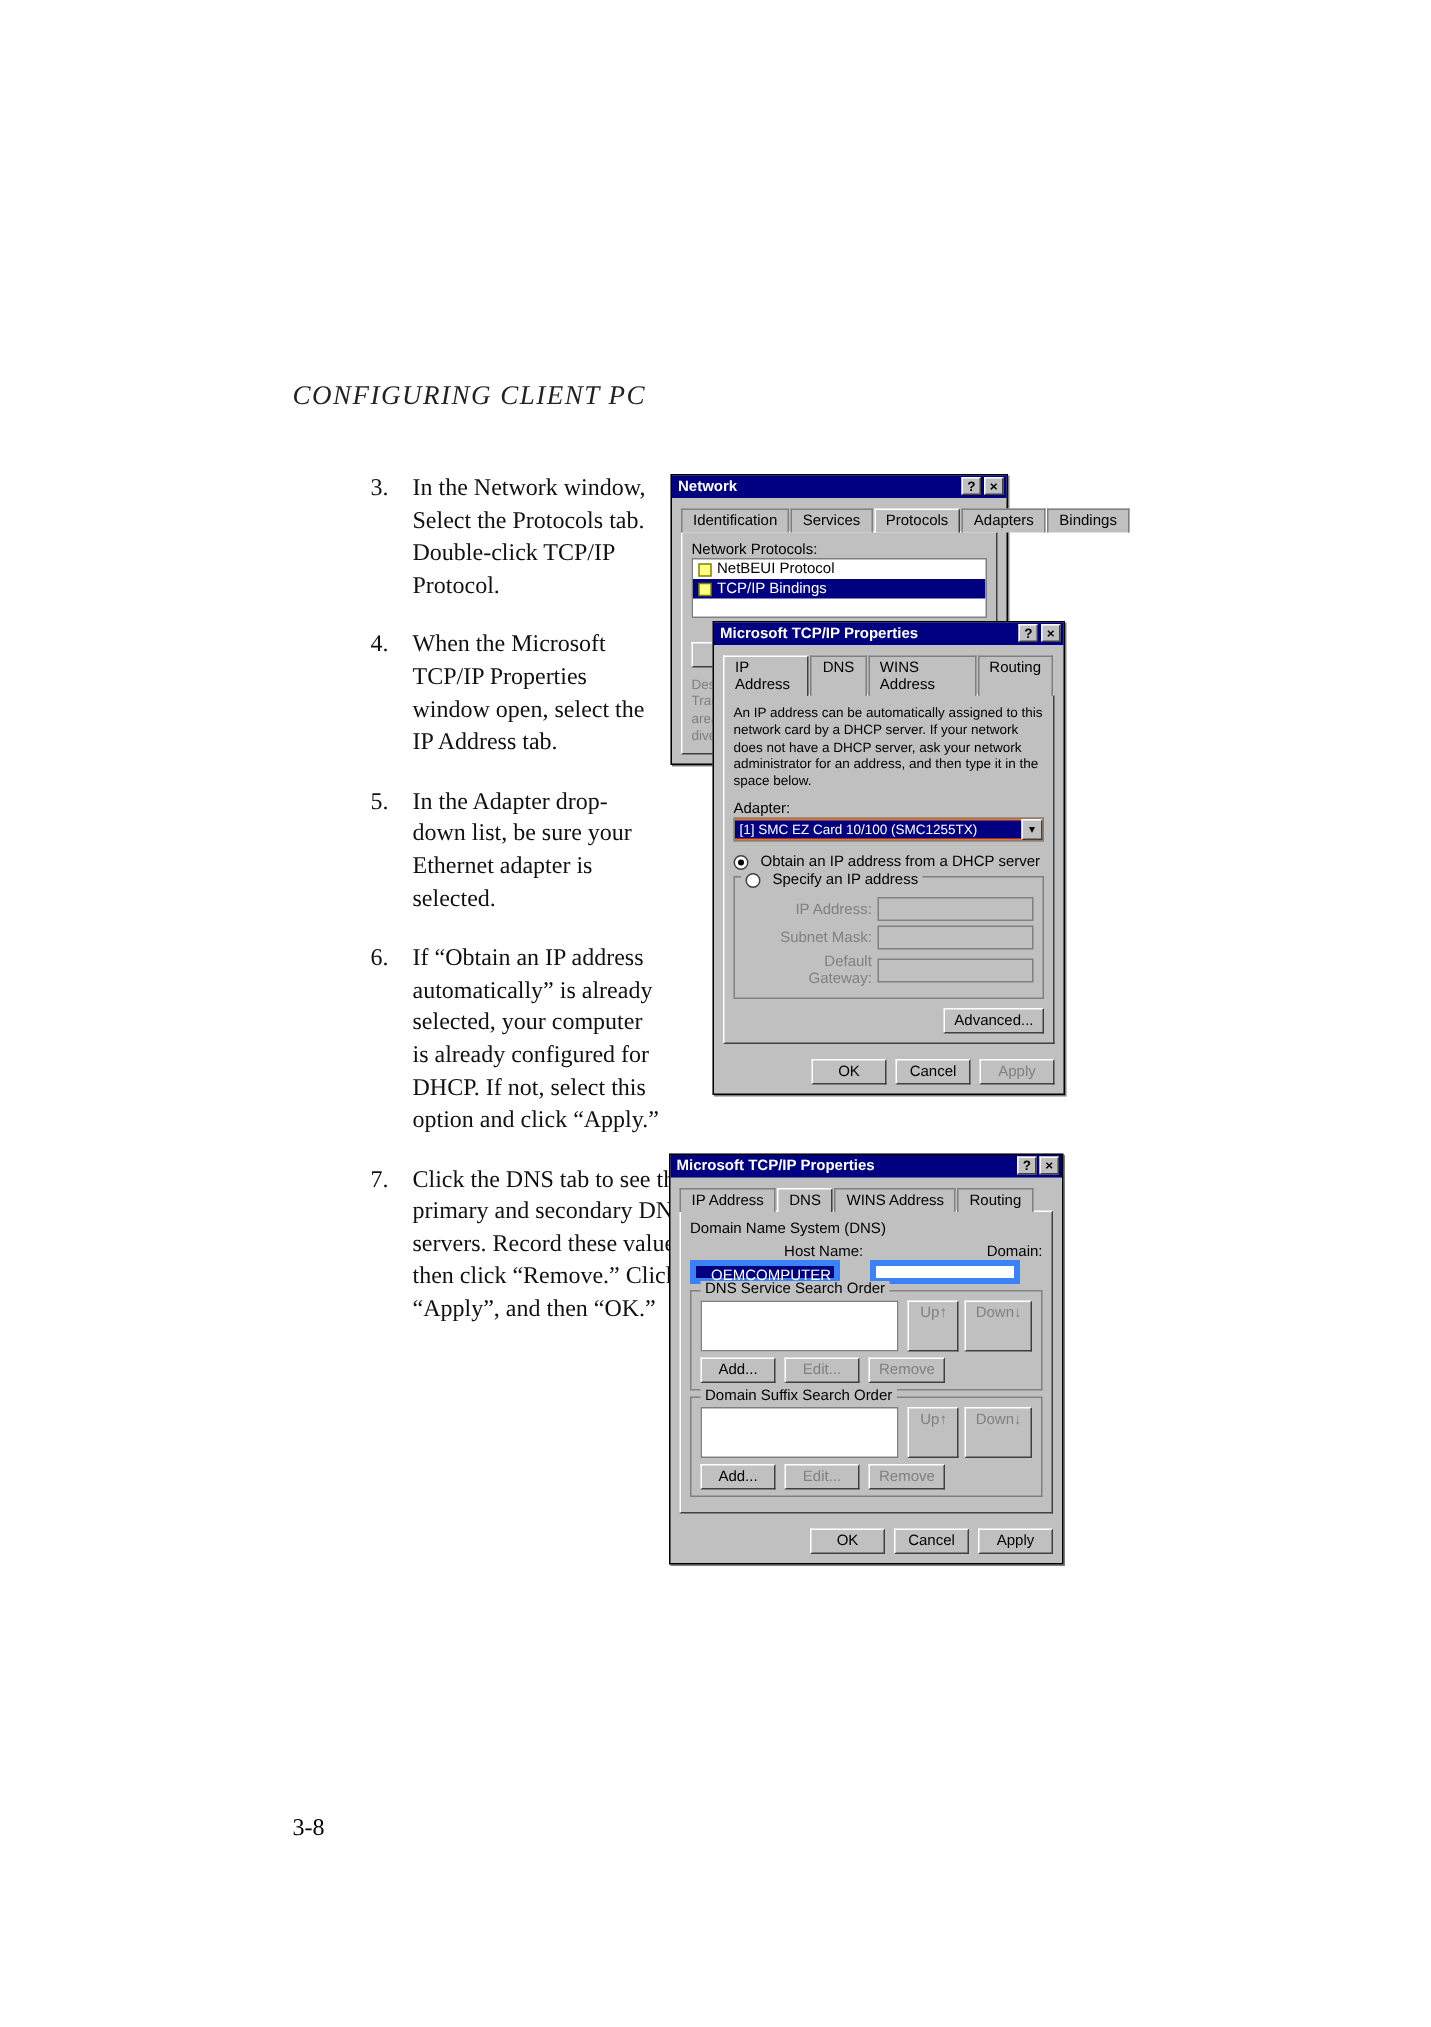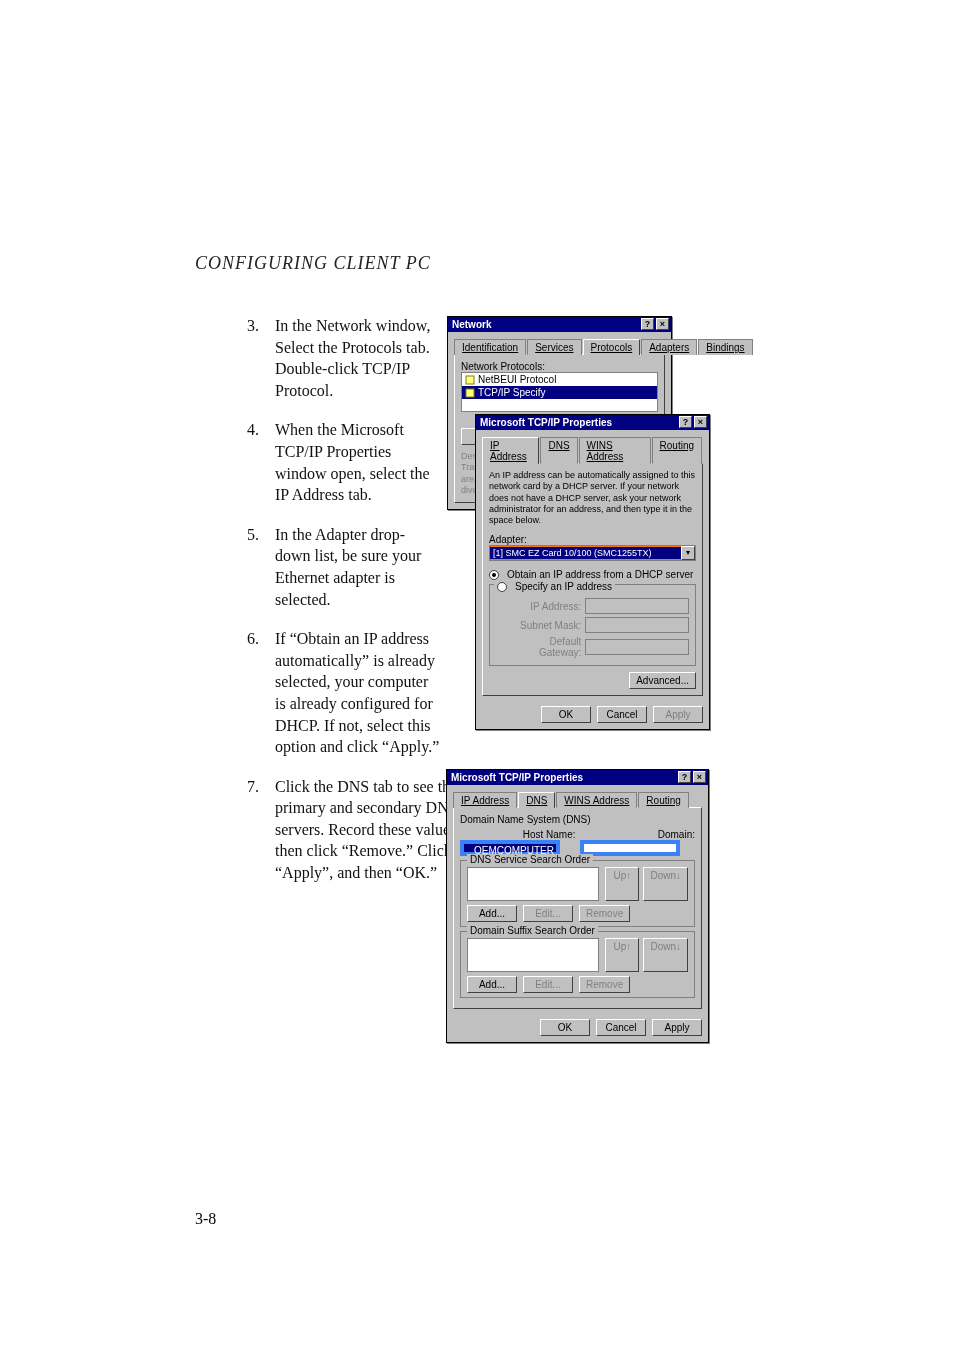--- a/index.html
+++ b/index.html
@@ -13,21 +13,21 @@
   ol.steps li .txt { flex: 1 1 auto; }
   .steps li.narrow .txt { max-width: 165px; }
   .steps li.wide .txt { max-width: 215px; }
   .page-number { position: absolute; left: 195px; top: 1210px; font-size: 16px; }
 
   
   .win { position: absolute; background: #c0c0c0; border: 1px solid #000; box-shadow: 1px 1px 0 #808080; font-family: Tahoma, "MS Sans Serif", sans-serif; font-size: 10px; color: #000; }
   .titlebar { background: #000080; color: #fff; display: flex; align-items: center; justify-content: space-between; padding: 1px 2px 2px 4px; font-weight: bold; font-size: 10px; }
   .titlebar .tbtns { display: flex; gap: 2px; }
   .tbtn { width: 13px; height: 12px; background: #c0c0c0; border: 1px solid #fff; border-right-color: #404040; border-bottom-color: #404040; font-size: 9px; line-height: 10px; text-align: center; color: #000; cursor: default; }
-  .tabs { display: flex; margin: 6px 6px 0 6px; text-decoration: underline; }
+  .tabs { display: flex; margin: 6px 6px 0 6px; }
   .tab { padding: 2px 7px; border: 1px solid #808080; border-bottom: none; background: #c0c0c0; margin-right: 1px; position: relative; top: 1px; color: #000; }
   .tab.active { background: #c0c0c0; border-color: #fff #404040 #c0c0c0 #fff; z-index: 2; }
   .tabpane { margin: 0 6px 6px 6px; border: 1px solid #fff; border-right-color: #404040; border-bottom-color: #404040; padding: 6px; background: #c0c0c0; }
   .groupbox { border: 1px solid #808080; margin: 4px 0; padding: 6px 6px 4px 6px; position: relative; }
   .groupbox .legend { position: absolute; top: -7px; left: 6px; background: #c0c0c0; padding: 0 3px; font-size: 10px; }
   .listbox { background: #fff; border: 1px solid #808080; height: 40px; overflow: hidden; }
   .listitem { padding: 1px 3px; font-size: 10px; display: flex; align-items: center; gap: 3px; }
   .listitem.selected { background: #000080; color: #fff; }
   .proto-icon { width: 10px; height: 10px; display: inline-block; }
   .btn { background: #c0c0c0; border: 1px solid #fff; border-right-color: #404040; border-bottom-color: #404040; padding: 2px 6px; font-size: 10px; min-width: 50px; text-align: center; display: inline-block; }
@@ -113,21 +113,21 @@
               </svg>
           </span>
           <span>NetBEUI Protocol</span>
         </div>
         <div class="listitem selected">
           <span class="proto-icon">
             <svg viewBox="0 0 10 10">
                 <rect x="1" y="1" width="8" height="8" fill="#ffff80" stroke="#808000"></rect>
               </svg>
           </span>
-          <span>TCP/IP Specify</span>
+          <span>TCP/IP Bindings</span>
         </div>
       </div>
       <div class="btnrow" style="margin-top:16px;">
         <span class="btn"><span class="underline-key">A</span></span>
       </div>
       <div style="margin-top:6px;">
         <div class="small dim">Desc</div>
         <div class="small dim">Tran</div>
         <div class="small dim">area</div>
         <div class="small dim">dive</div>

